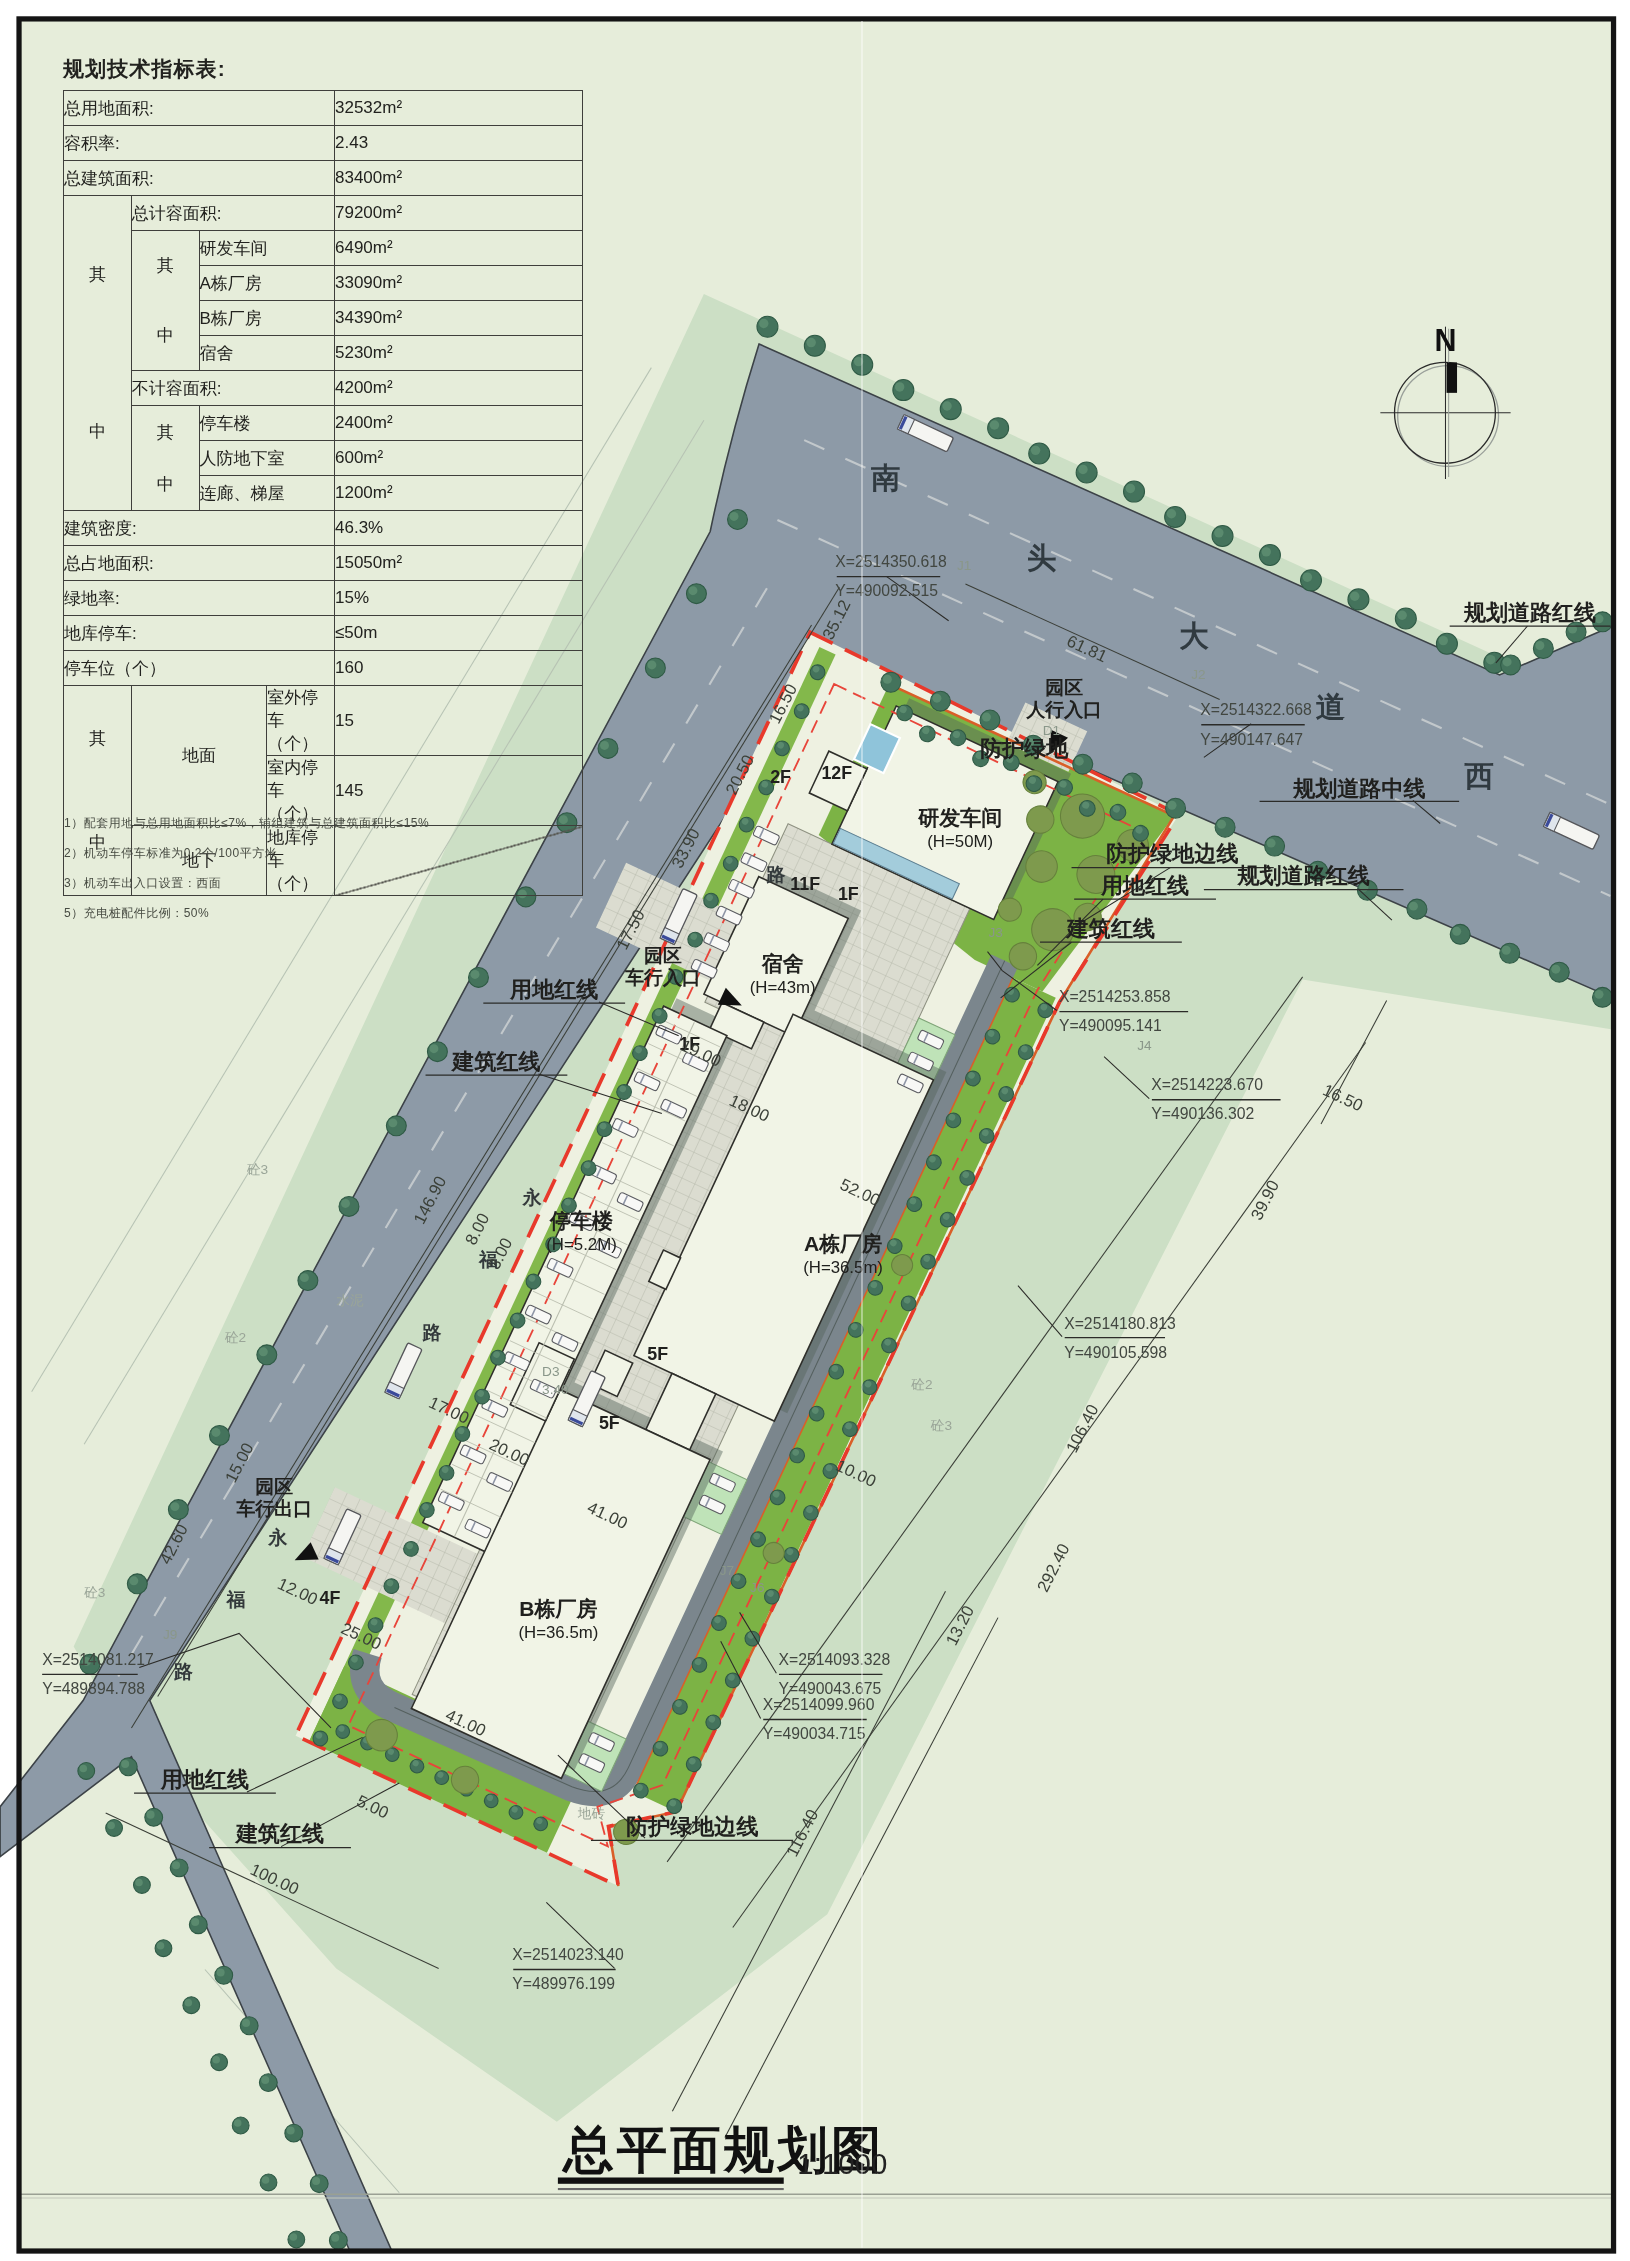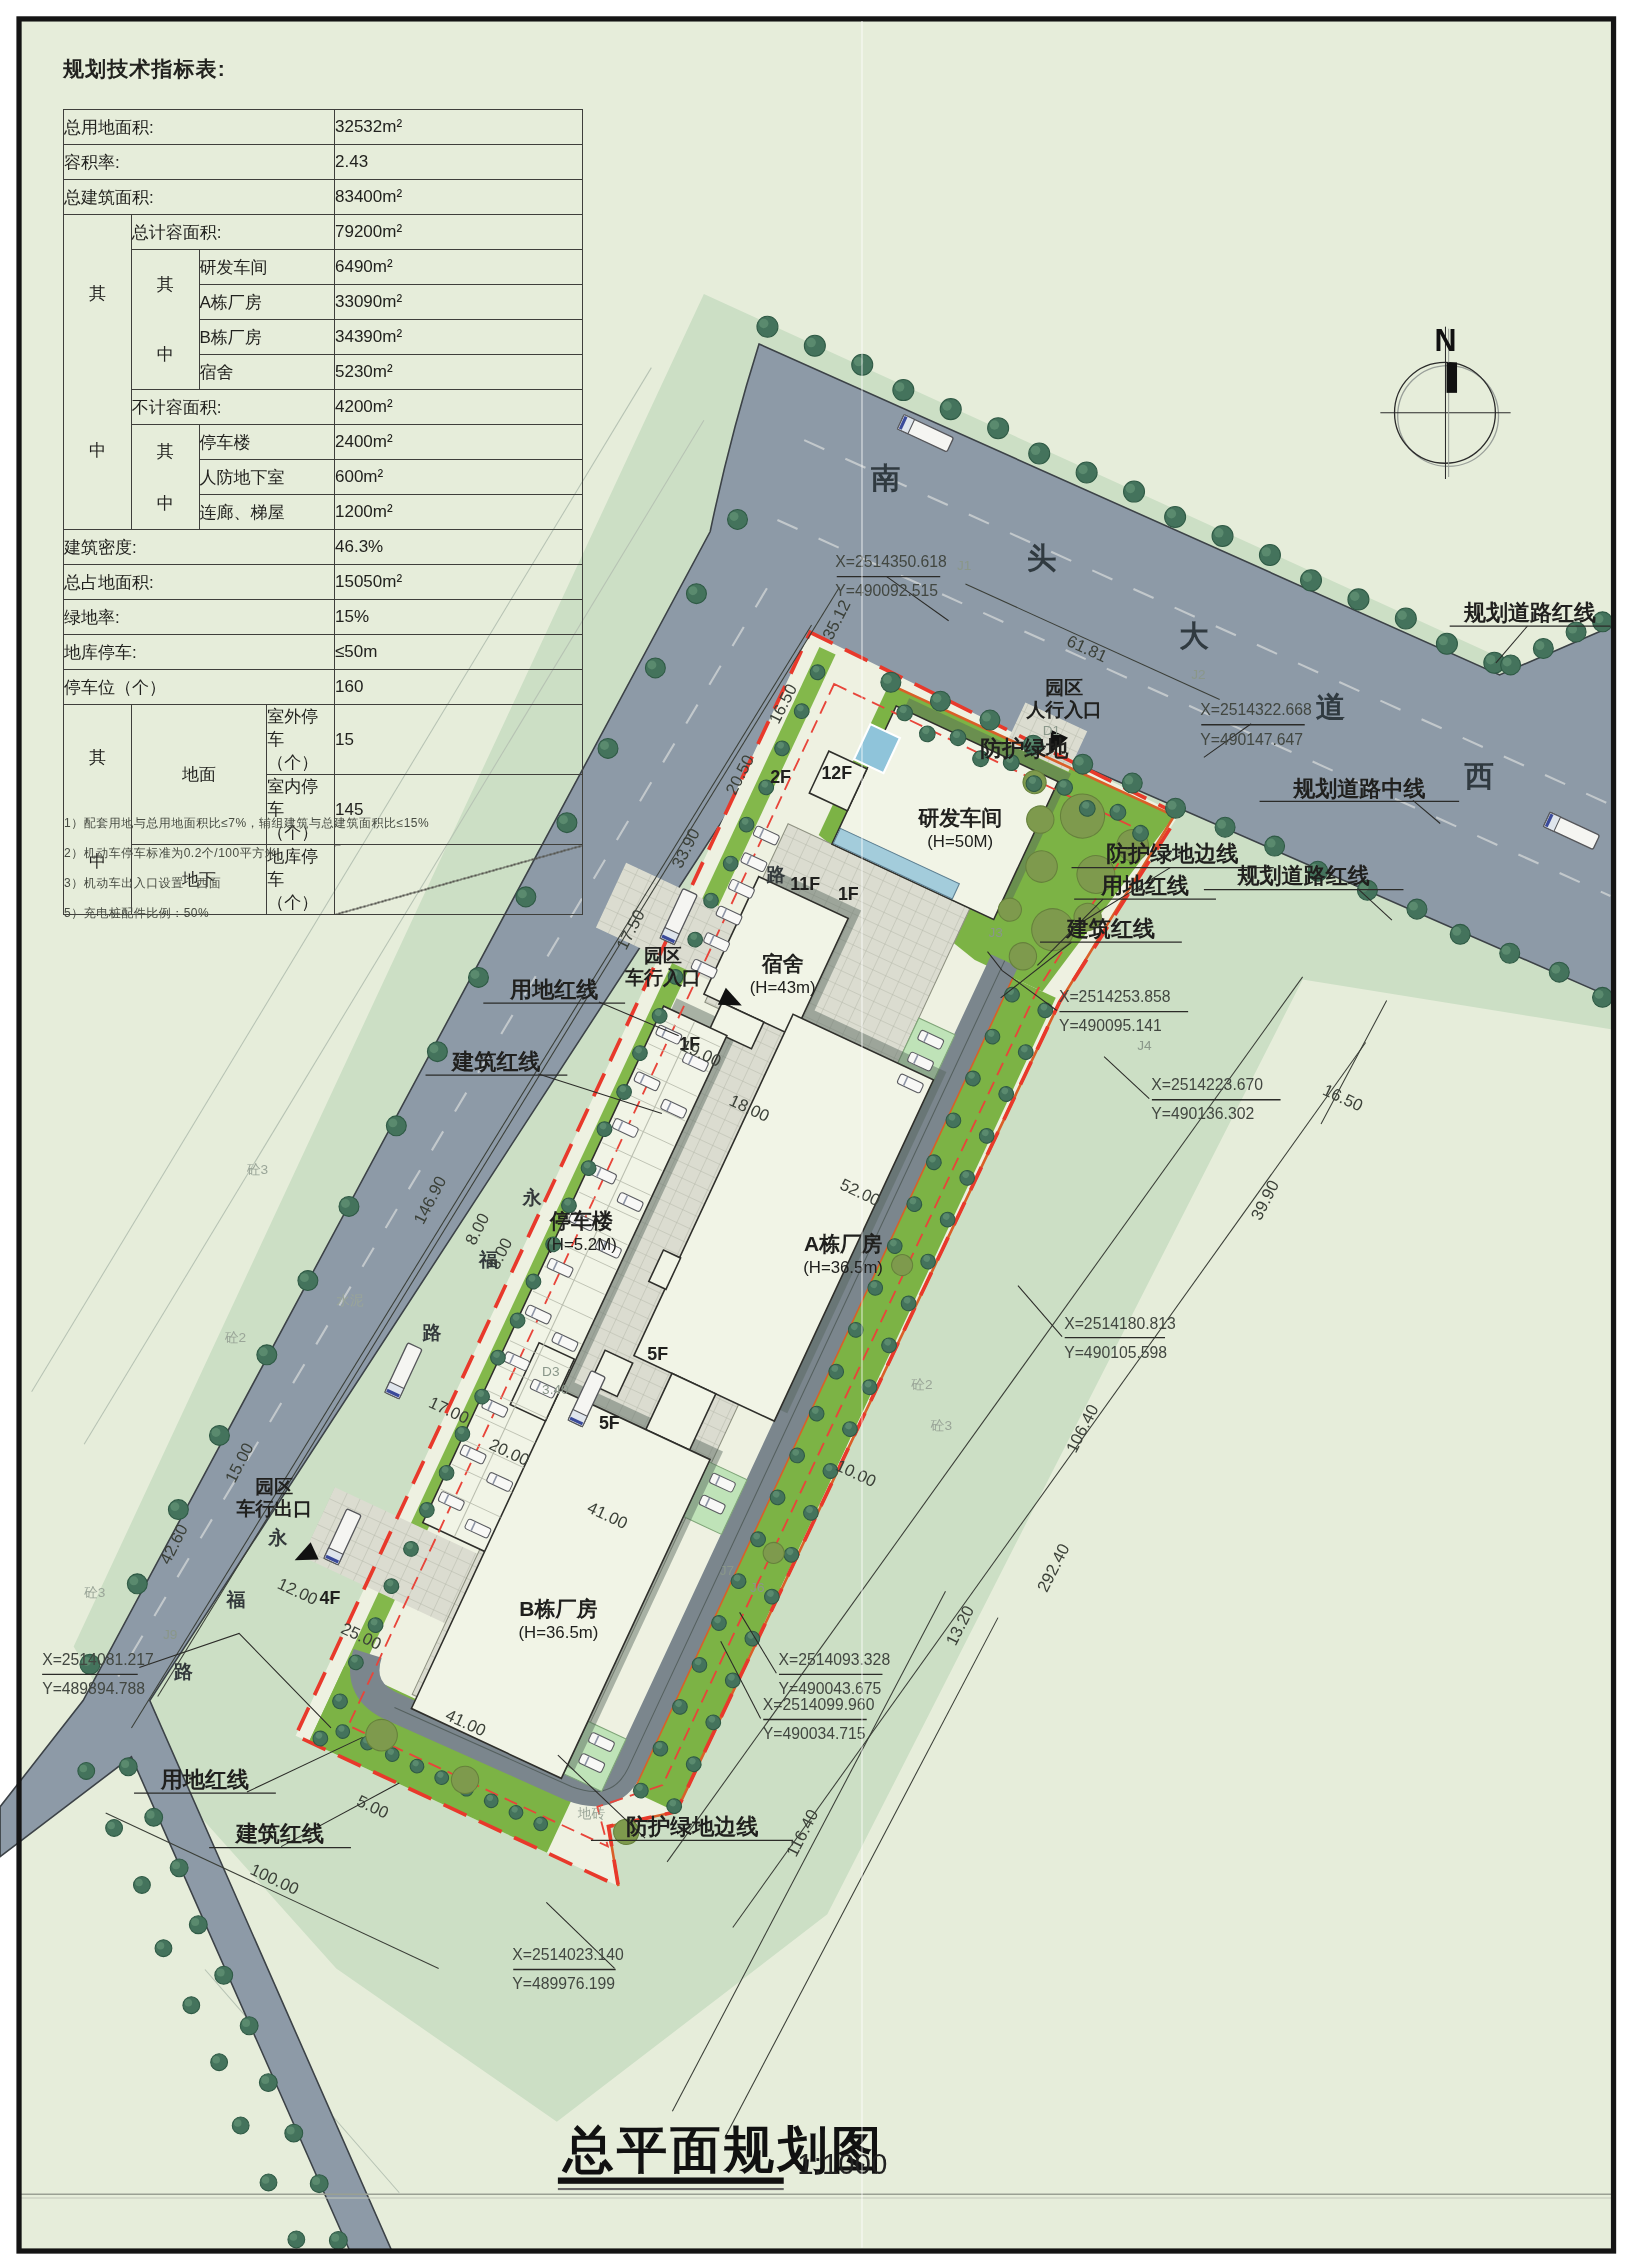--- a/index.html
+++ b/index.html
@@ -13,21 +13,21 @@
   .blab{font-size:40px;font-weight:700;fill:#20201e;}
   .blab2{font-size:32px;font-weight:500;fill:#20201e;}
   .flo{font-size:34px;font-weight:600;fill:#20201e;}
   .ent{font-size:36px;font-weight:600;fill:#20201e;}
   .roadchar{font-size:56px;font-weight:600;fill:#303a40;}
   .stchar{font-size:36px;font-weight:600;fill:#33393b;}
   .mk{font-size:26px;fill:#8a978a;}
   .faint{font-size:26px;fill:#9aa598;}
   
   #tablewrap{position:absolute;left:63px;top:55px;width:523px;color:#22221f;}
-  #tabletitle{font-size:21px;font-weight:600;margin-bottom:26px;letter-spacing:1.1px;}
+  #tabletitle{font-size:21px;font-weight:600;margin-bottom:7px;letter-spacing:1.1px;}
   table.idx{border-collapse:collapse;table-layout:fixed;width:520px;}
   table.idx td{border:1.1px solid #3f3f3b;height:34px;font-size:17px;
                vertical-align:middle;padding:0;}
   td.c1{width:29px;} td.c2{width:29px;}
   td.cv{width:247px;text-align:left;}
   td.vert{text-align:center;}
   td.vert .vstack{display:flex;flex-direction:column;justify-content:space-around;
                   align-items:center;height:100%;}
   td.labfull{padding-left:74px;}
   td.lab2{padding-left:21px;}

